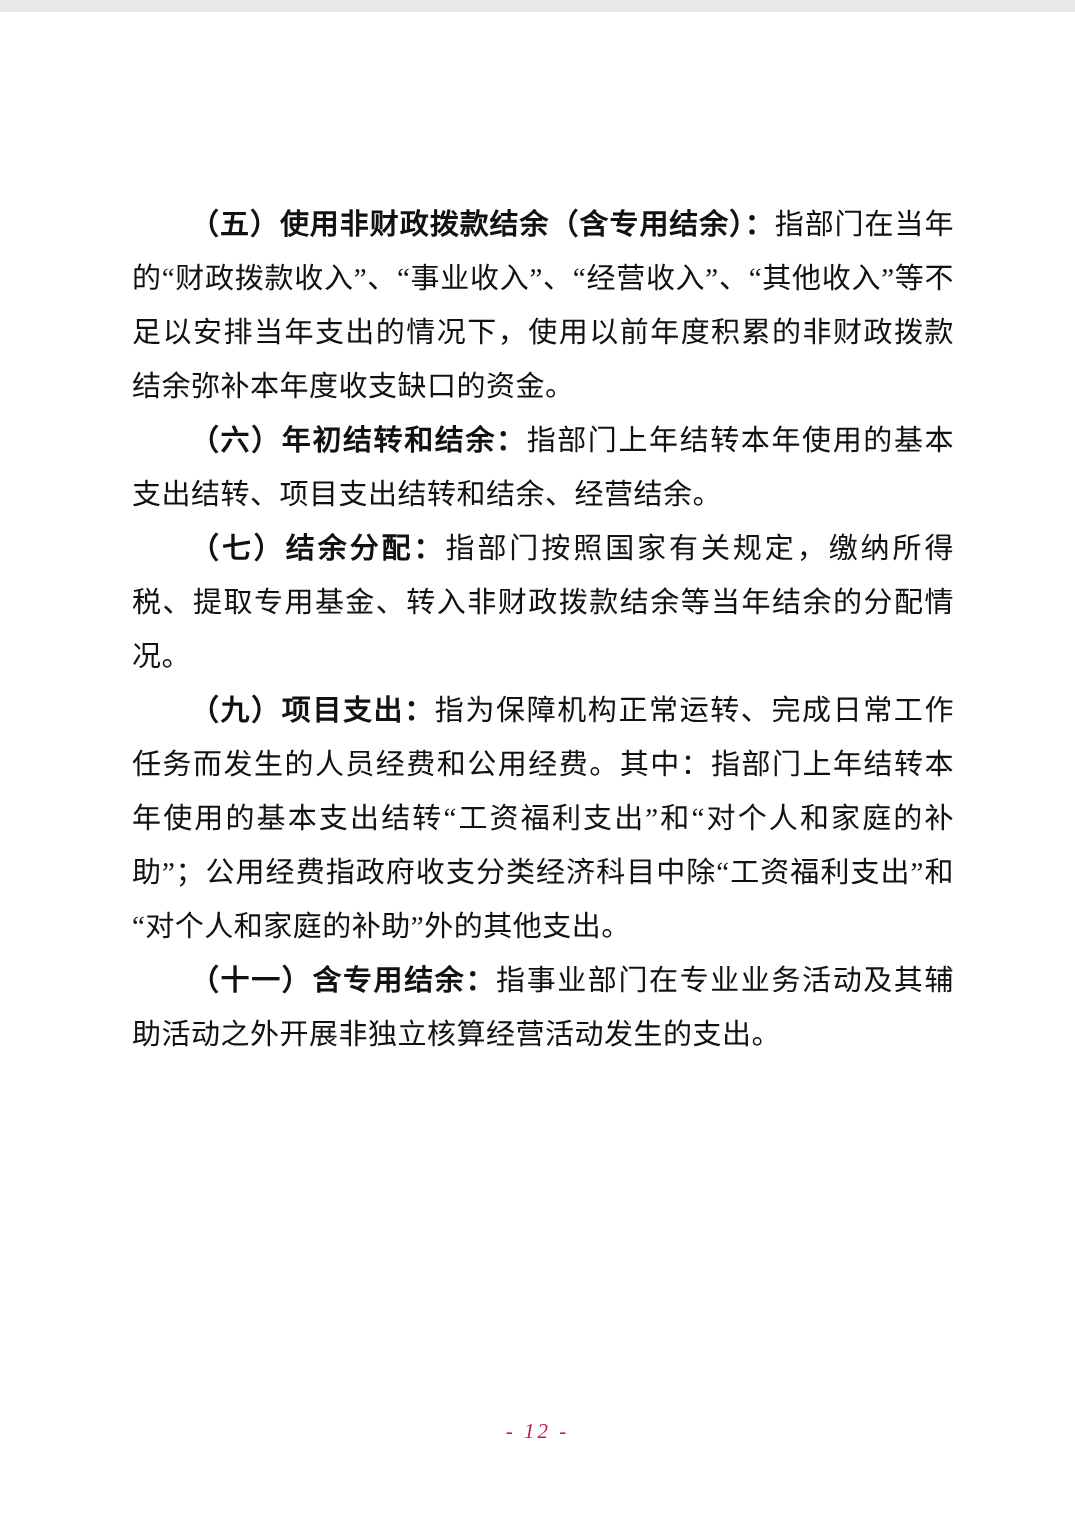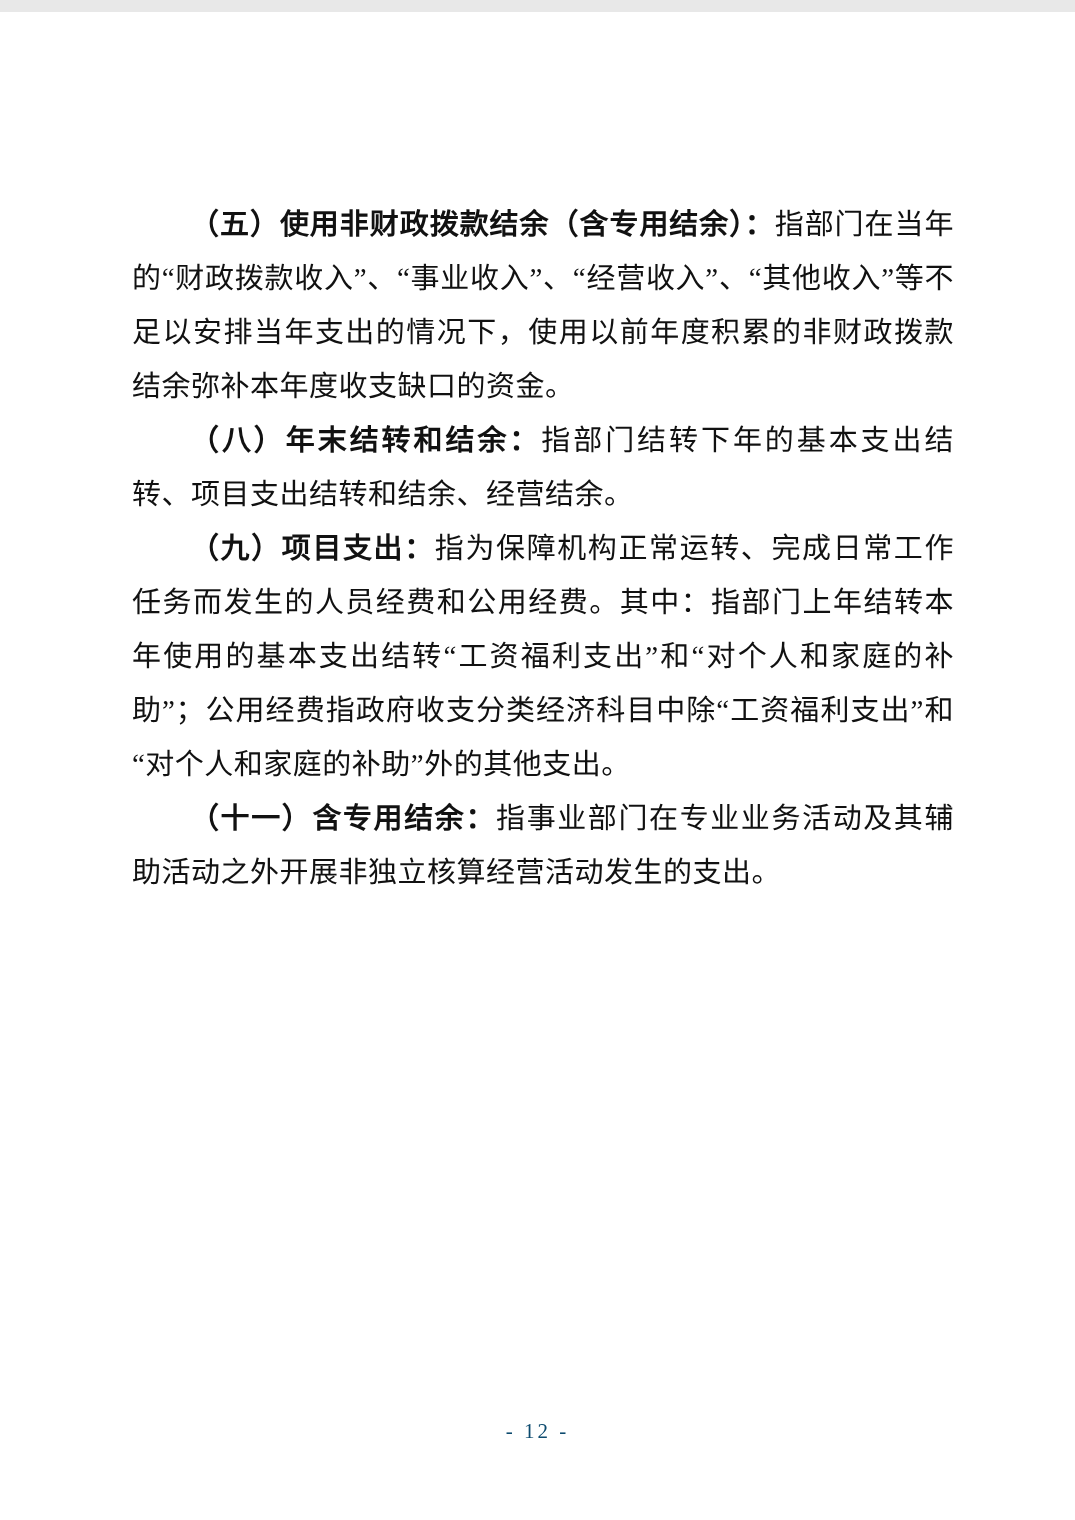--- a/index.html
+++ b/index.html
@@ -40,27 +40,29 @@
   }
   .page-number {
     position: absolute;
     left: 0;
     top: 1404px;
     width: 100%;
     text-align: center;
     font-size: 21px;
     line-height: 30px;
     letter-spacing: 3px;
-    color: #0c4a6e;
+    color: #be185d;
+    font-style: italic;
   }
 </style>
 </head>
 <body>
 
 <div class="page">
   <div class="text-block">
     <p class="para"><span class="term">（五）使用非财政拨款结余（含专用结余）：</span><span class="body-text">指部门在当年的“财政拨款收入”、“事业收入”、“经营收入”、“其他收入”等不足以安排当年支出的情况下，使用以前年度积累的非财政拨款结余弥补本年度收支缺口的资金。</span></p>
-    <p class="para"><span class="term">（八）年末结转和结余：</span><span class="body-text">指部门结转下年的基本支出结转、项目支出结转和结余、经营结余。</span></p>
+    <p class="para"><span class="term">（六）年初结转和结余：</span><span class="body-text">指部门上年结转本年使用的基本支出结转、项目支出结转和结余、经营结余。</span></p>
+    <p class="para"><span class="term">（七）结余分配：</span><span class="body-text">指部门按照国家有关规定，缴纳所得税、提取专用基金、转入非财政拨款结余等当年结余的分配情况。</span></p>
     <p class="para"><span class="term">（九）项目支出：</span><span class="body-text">指为保障机构正常运转、完成日常工作任务而发生的人员经费和公用经费。其中：指部门上年结转本年使用的基本支出结转“工资福利支出”和“对个人和家庭的补助”；公用经费指政府收支分类经济科目中除“工资福利支出”和“对个人和家庭的补助”外的其他支出。</span></p>
     <p class="para"><span class="term">（十一）含专用结余：</span><span class="body-text">指事业部门在专业业务活动及其辅助活动之外开展非独立核算经营活动发生的支出。</span></p>
   </div>
   <div class="page-number">- 12 -</div>
 </div>
 
 </body></html>

